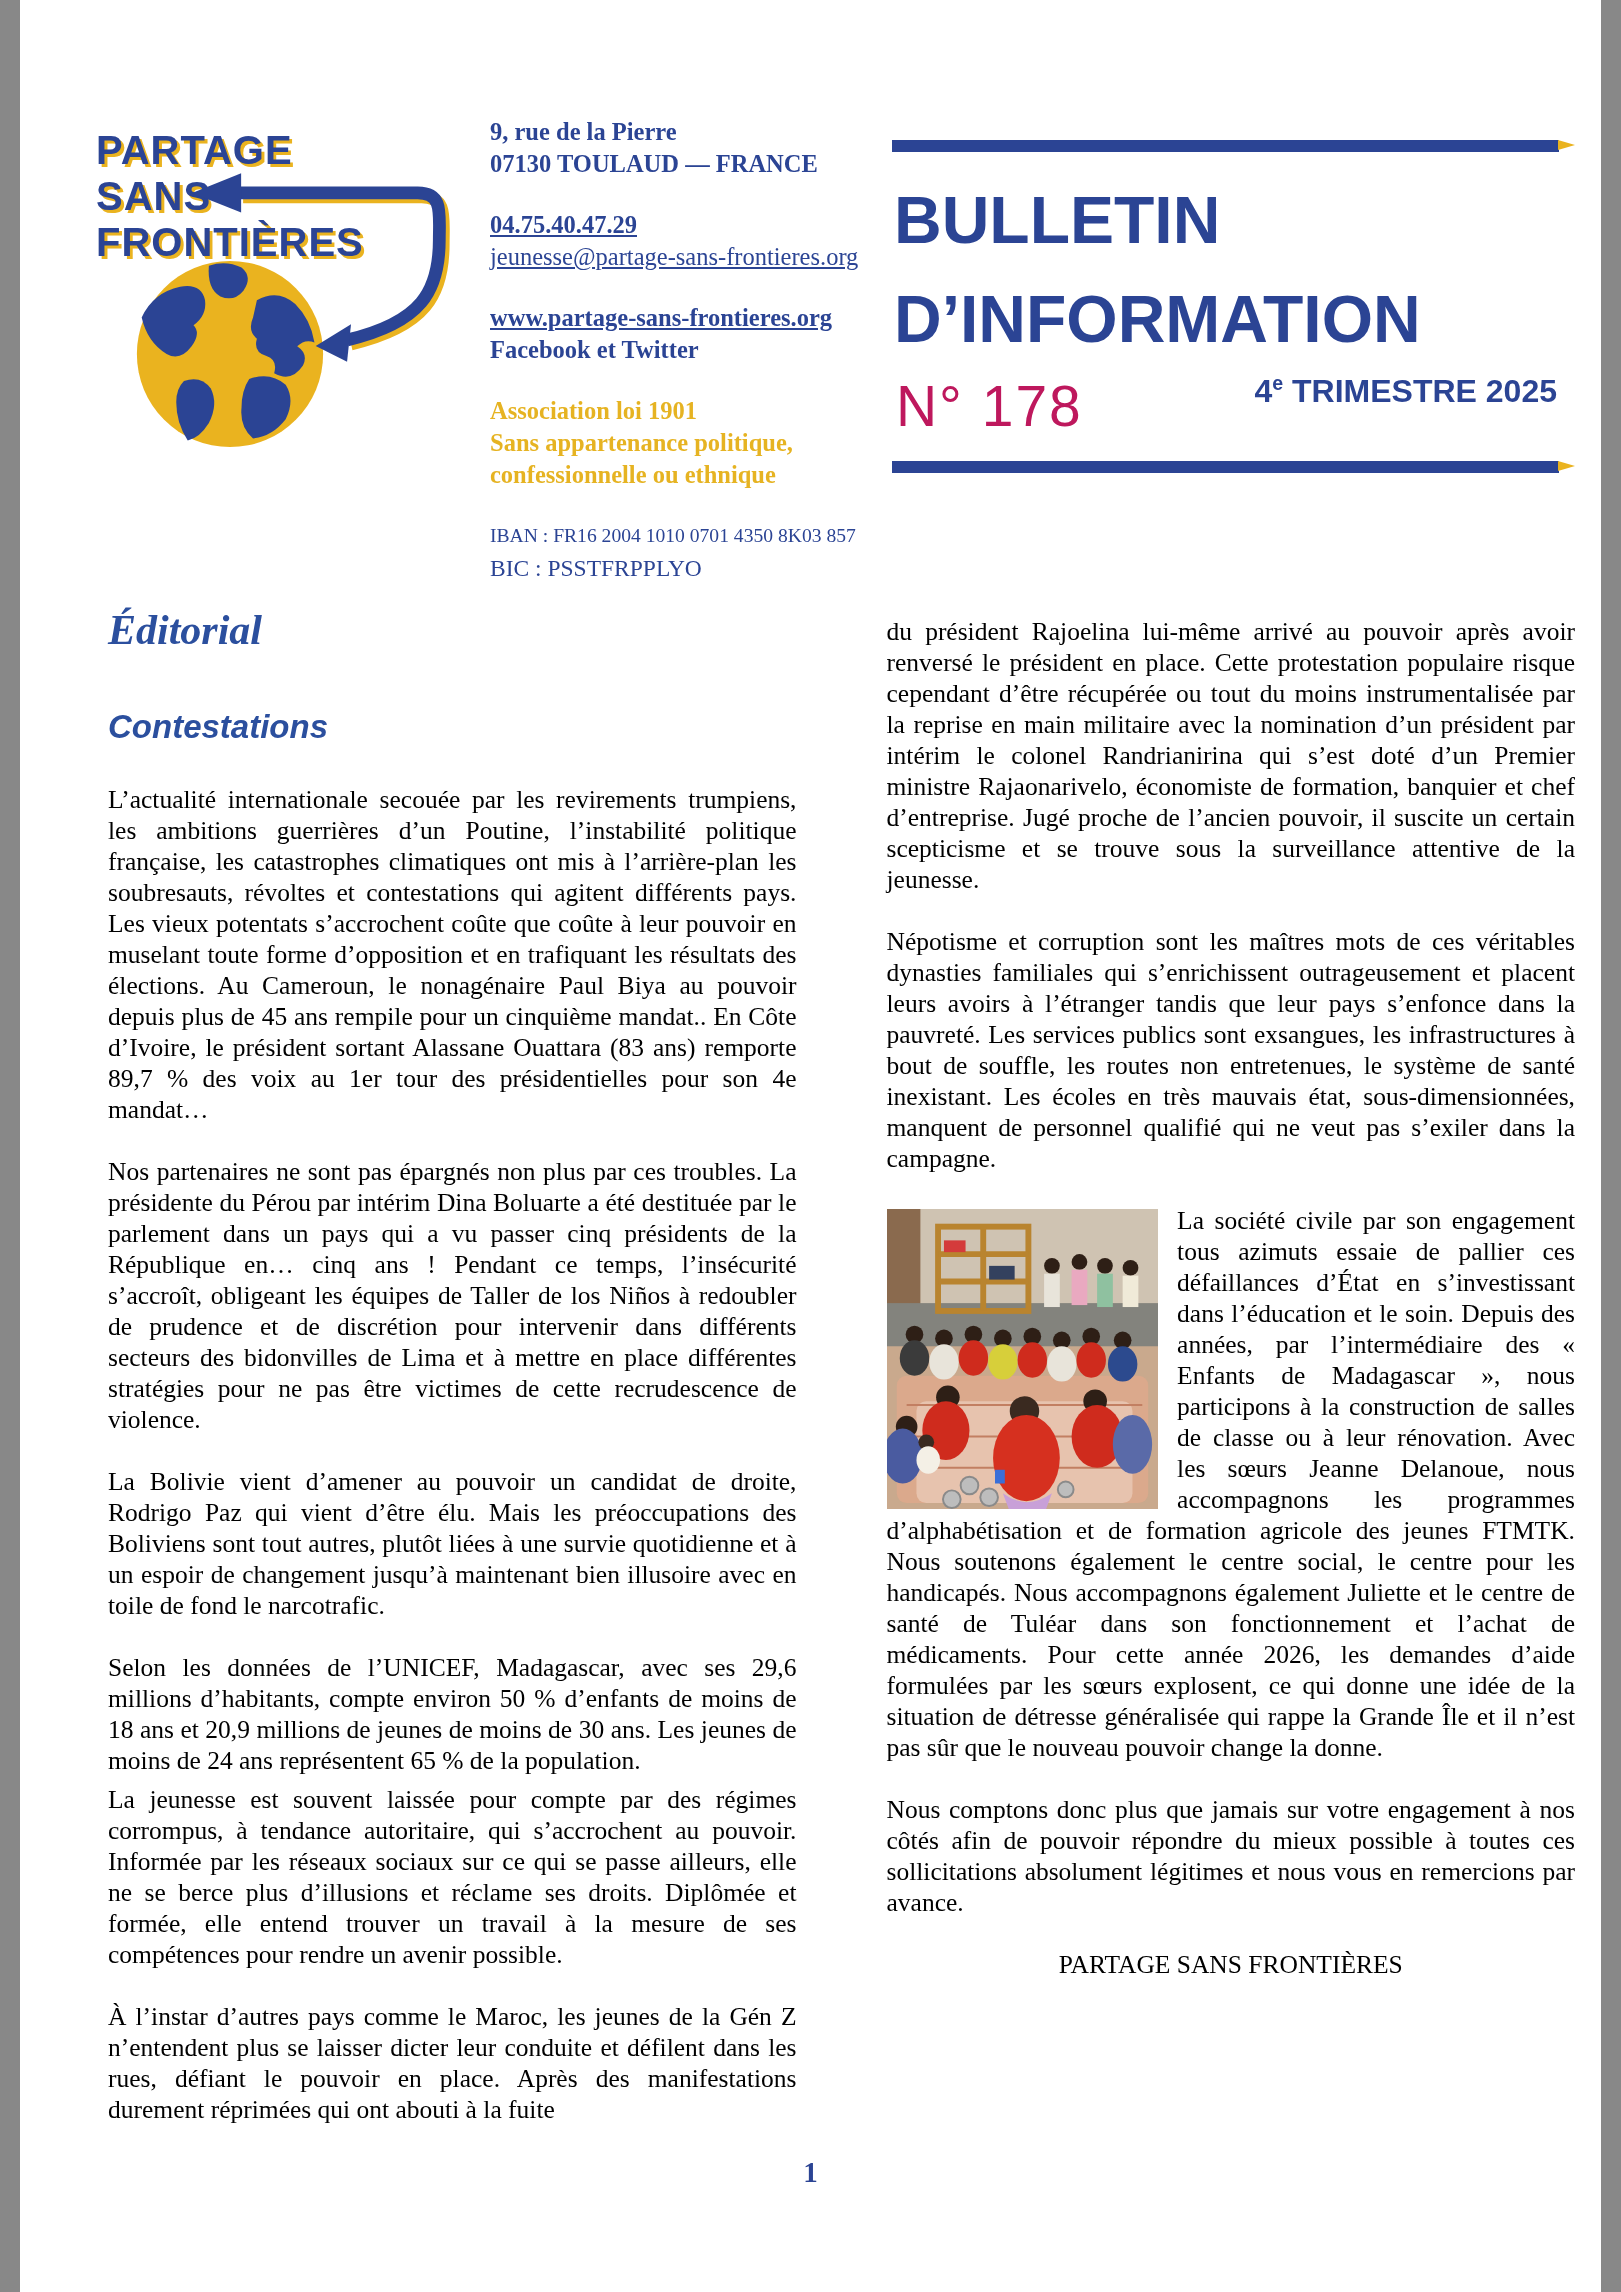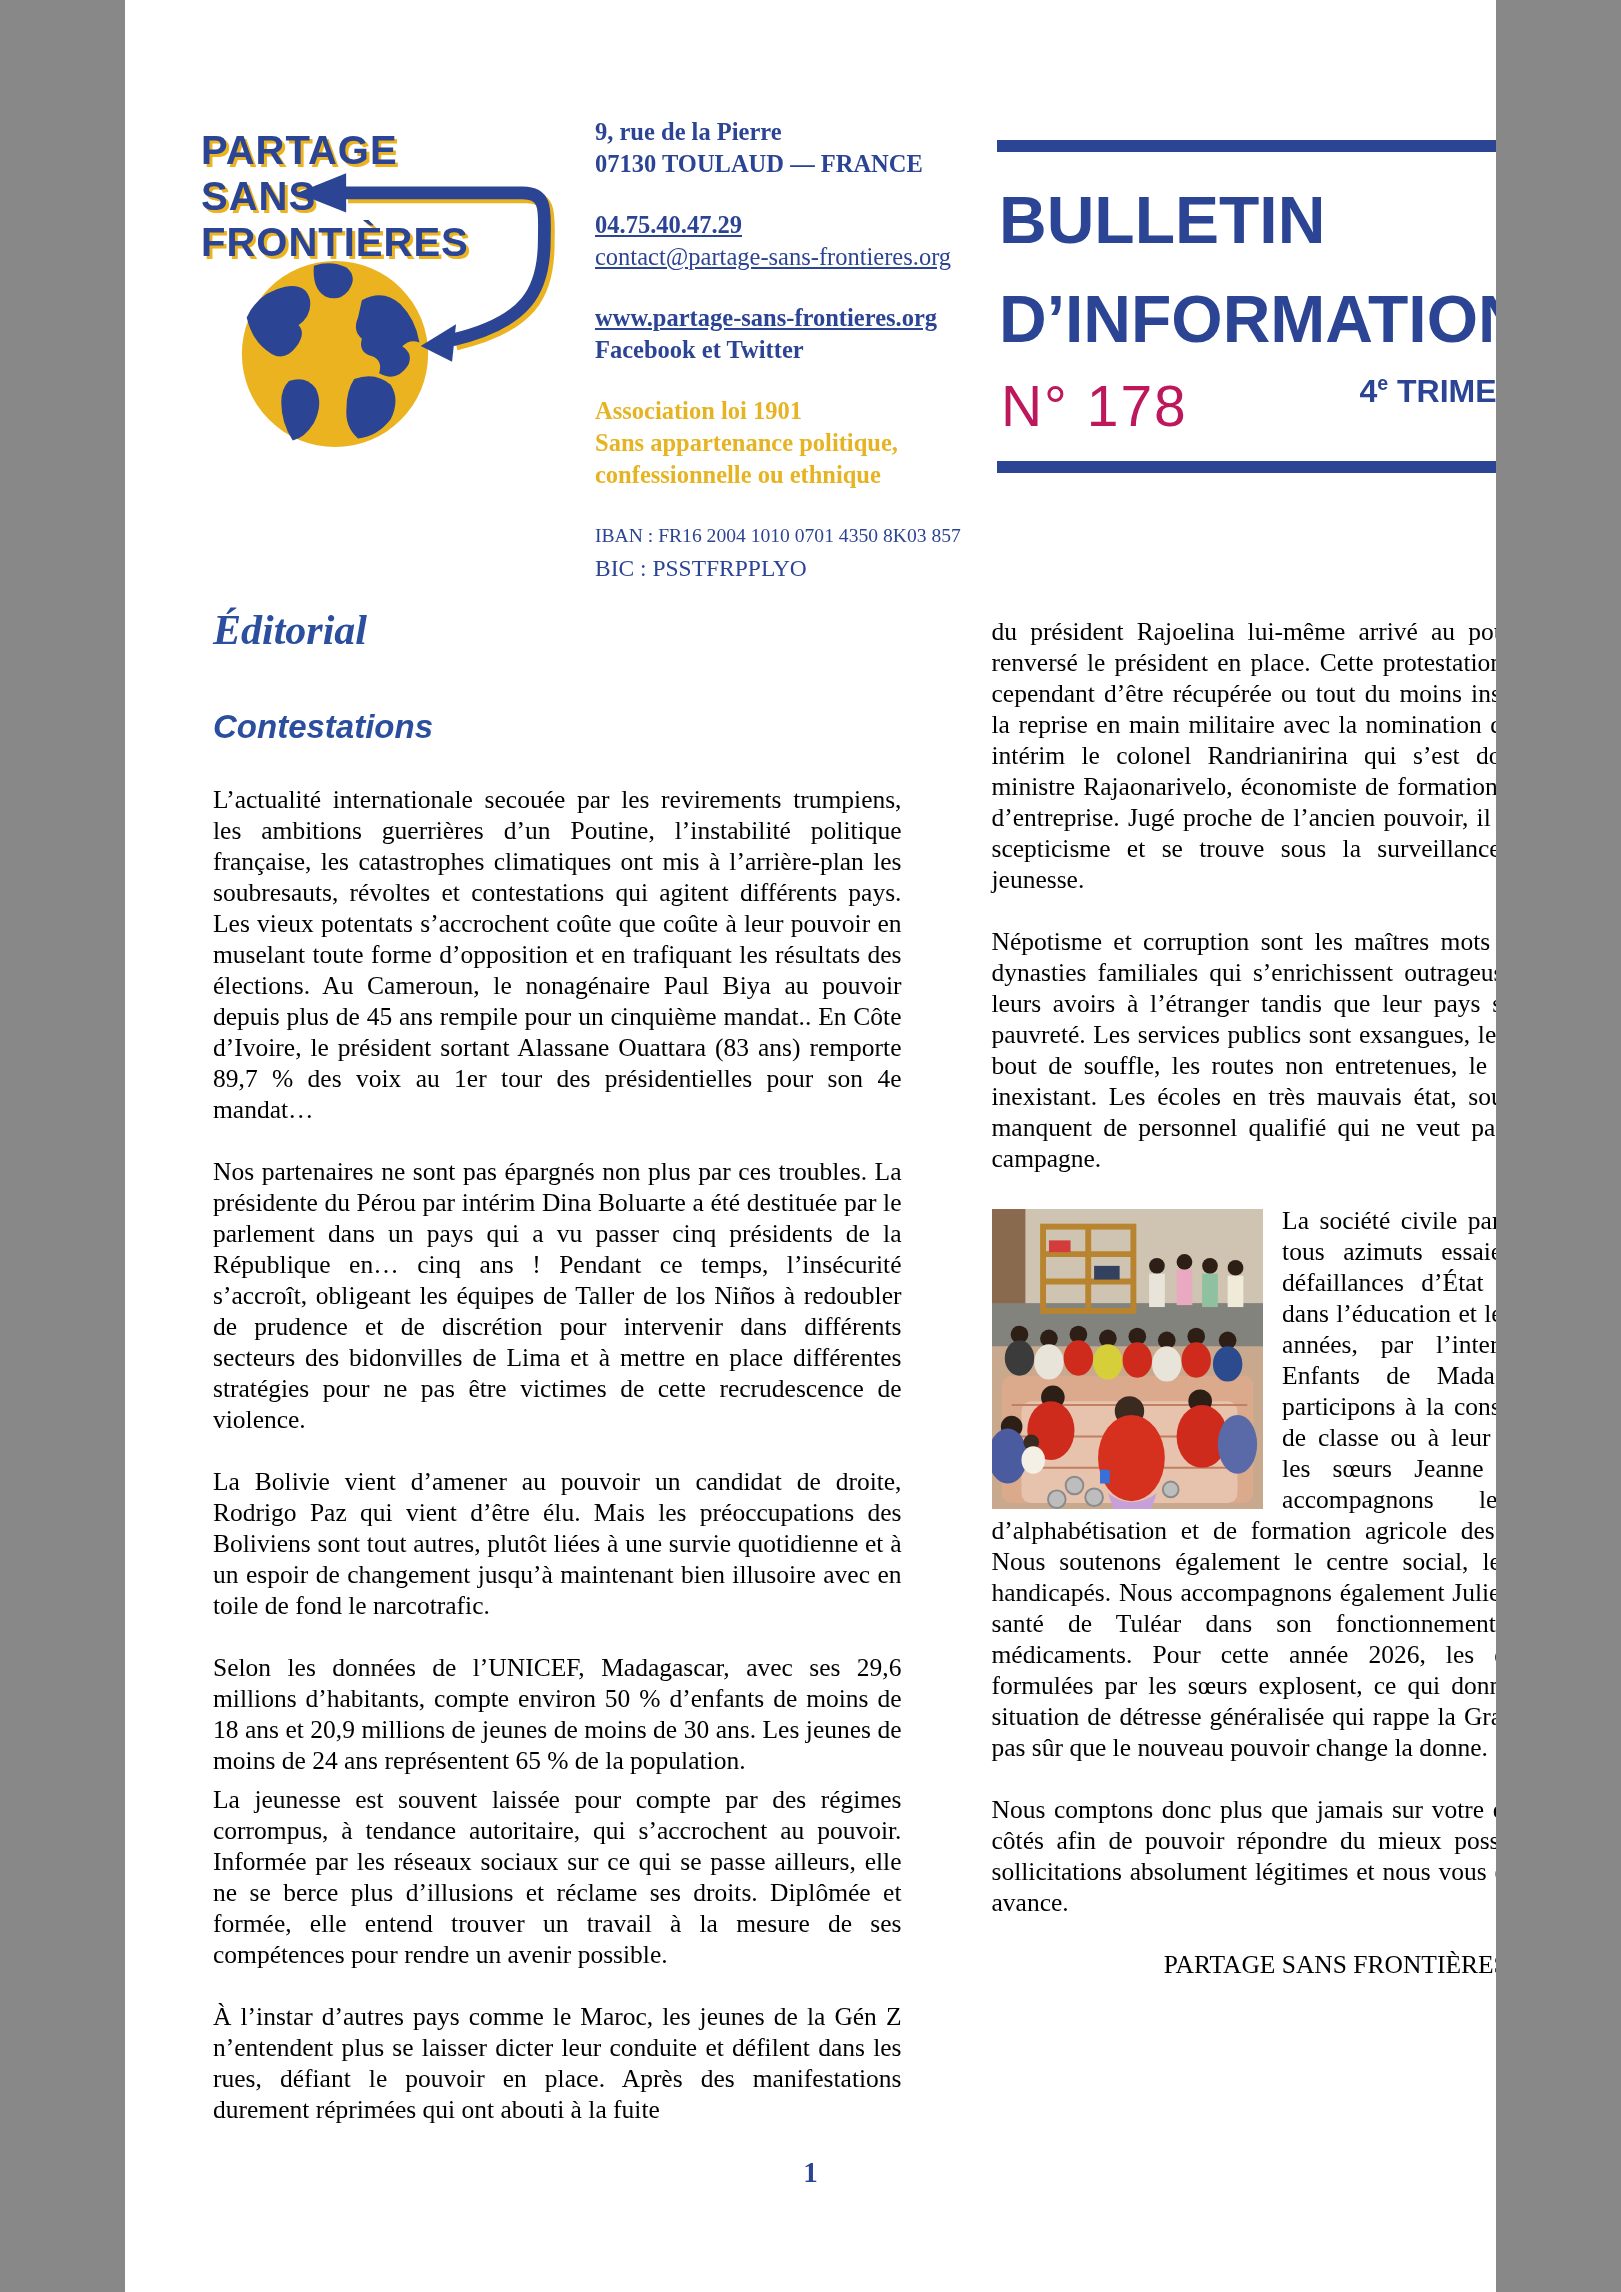--- a/index.html
+++ b/index.html
@@ -1,18 +1,18 @@
 <!DOCTYPE html>
 <html><head>
 <meta charset="utf-8">
 <style>
   html,body{margin:0;padding:0;background:#888;}
   .page{
     position:relative;
-    width:1371px;height:2293px;
+    width:1581px;height:2293px;
     background:#ffffff;
     margin:0 auto;
     overflow:hidden;
     font-family:"Liberation Serif", serif;
   }
   
   .logo-text{
     position:absolute;left:76px;top:127px;
     font-family:"Liberation Sans", sans-serif;
     font-weight:bold;font-size:40px;line-height:46px;
@@ -122,21 +122,21 @@
     <polygon points="226,268 262,246 258,284" fill="#2b4494"></polygon>
   </svg>
 
   <div class="contact">
     <div class="grp">
       <div>9, rue de la Pierre</div>
       <div>07130 TOULAUD — FRANCE</div>
     </div>
     <div class="grp">
       <div><a href="#">04.75.40.47.29</a></div>
-      <div style="font-weight:normal;"><a href="#">contact@partage-sans-frontieres.org</a></div>
+      <div style="font-weight:normal;"><a href="#">jeunesse@partage-sans-frontieres.org</a></div>
     </div>
     <div class="grp">
       <div><a href="#">www.partage-sans-frontieres.org</a></div>
       <div>Facebook et Twitter</div>
     </div>
     <div class="grp assoc">
       <div>Association loi 1901</div>
       <div>Sans appartenance politique,</div>
       <div>confessionnelle ou ethnique</div>
     </div>

